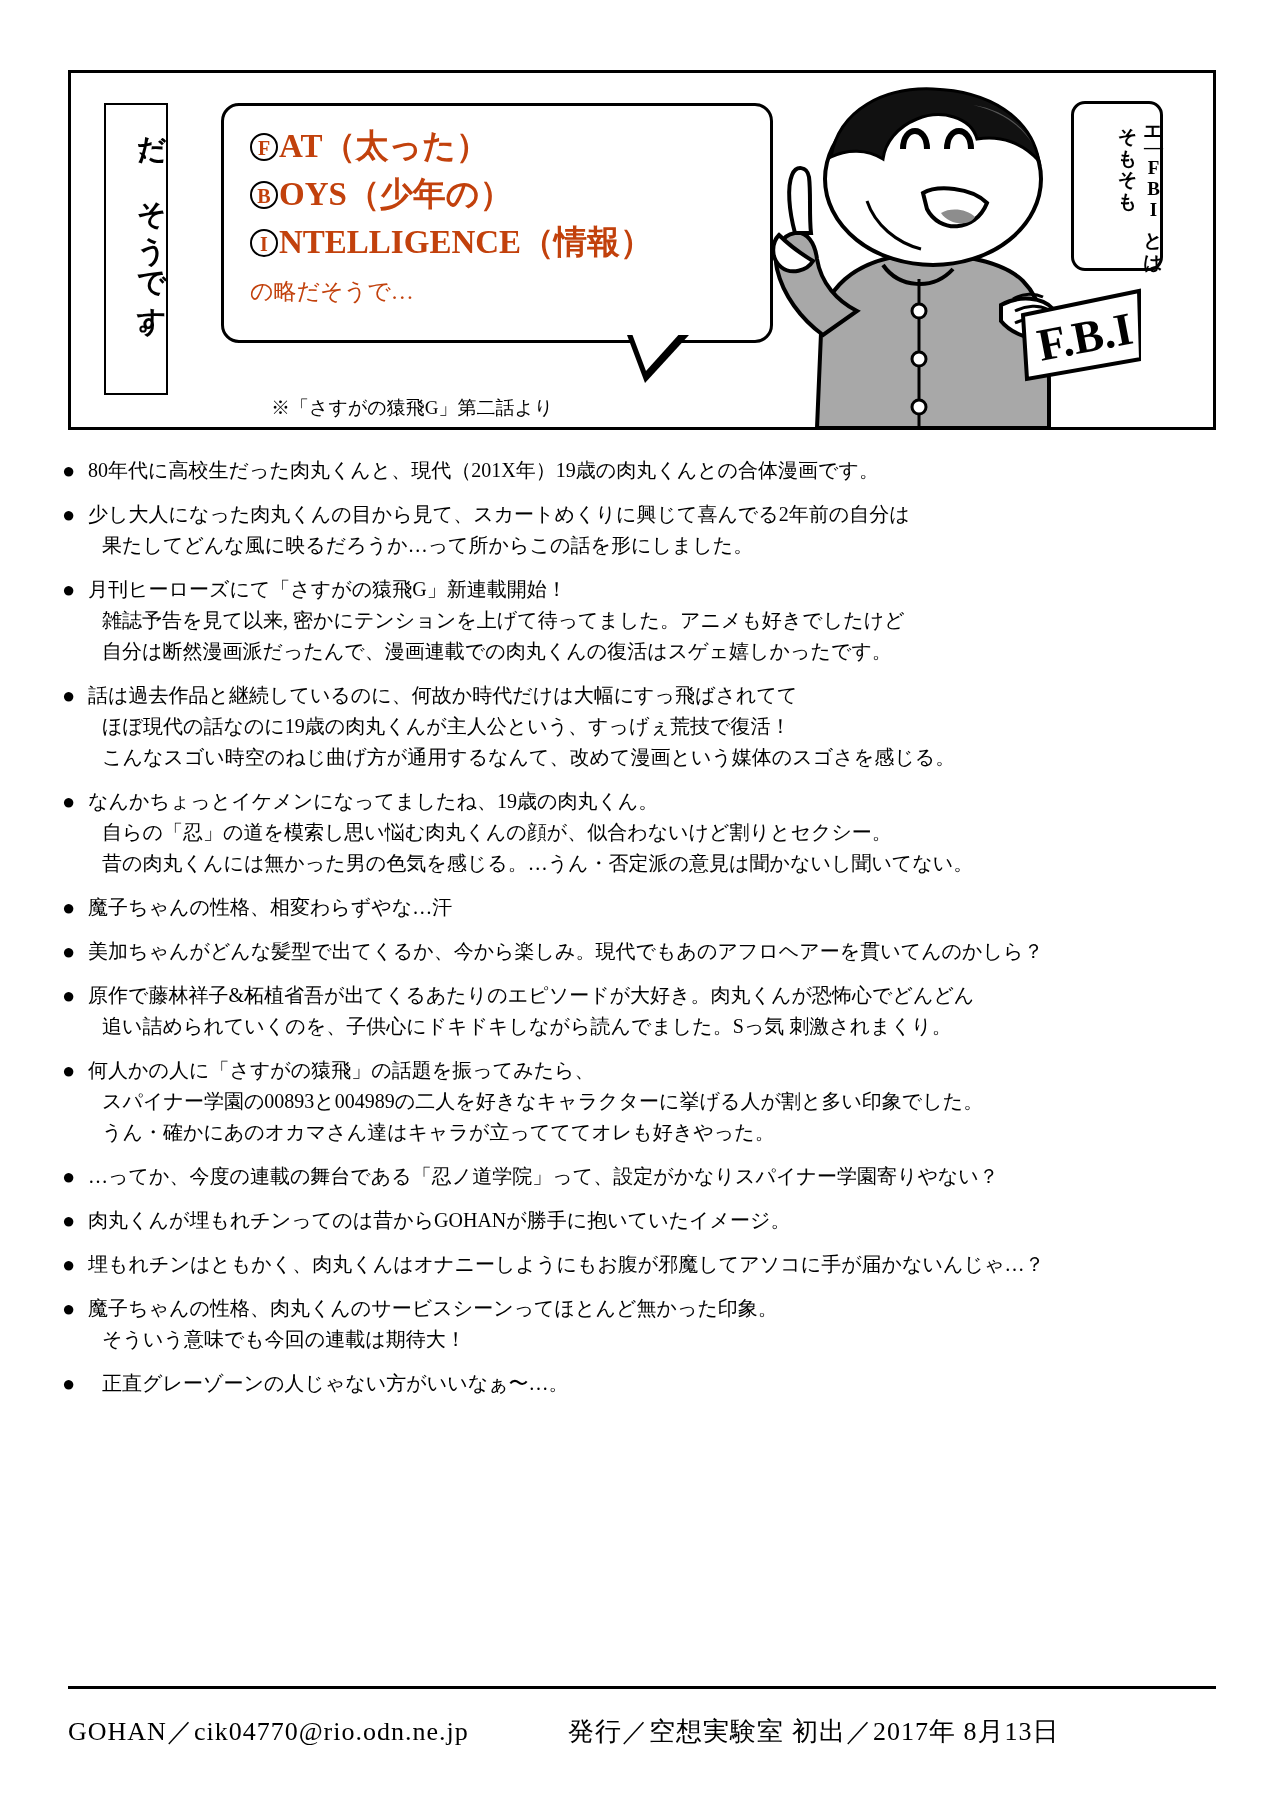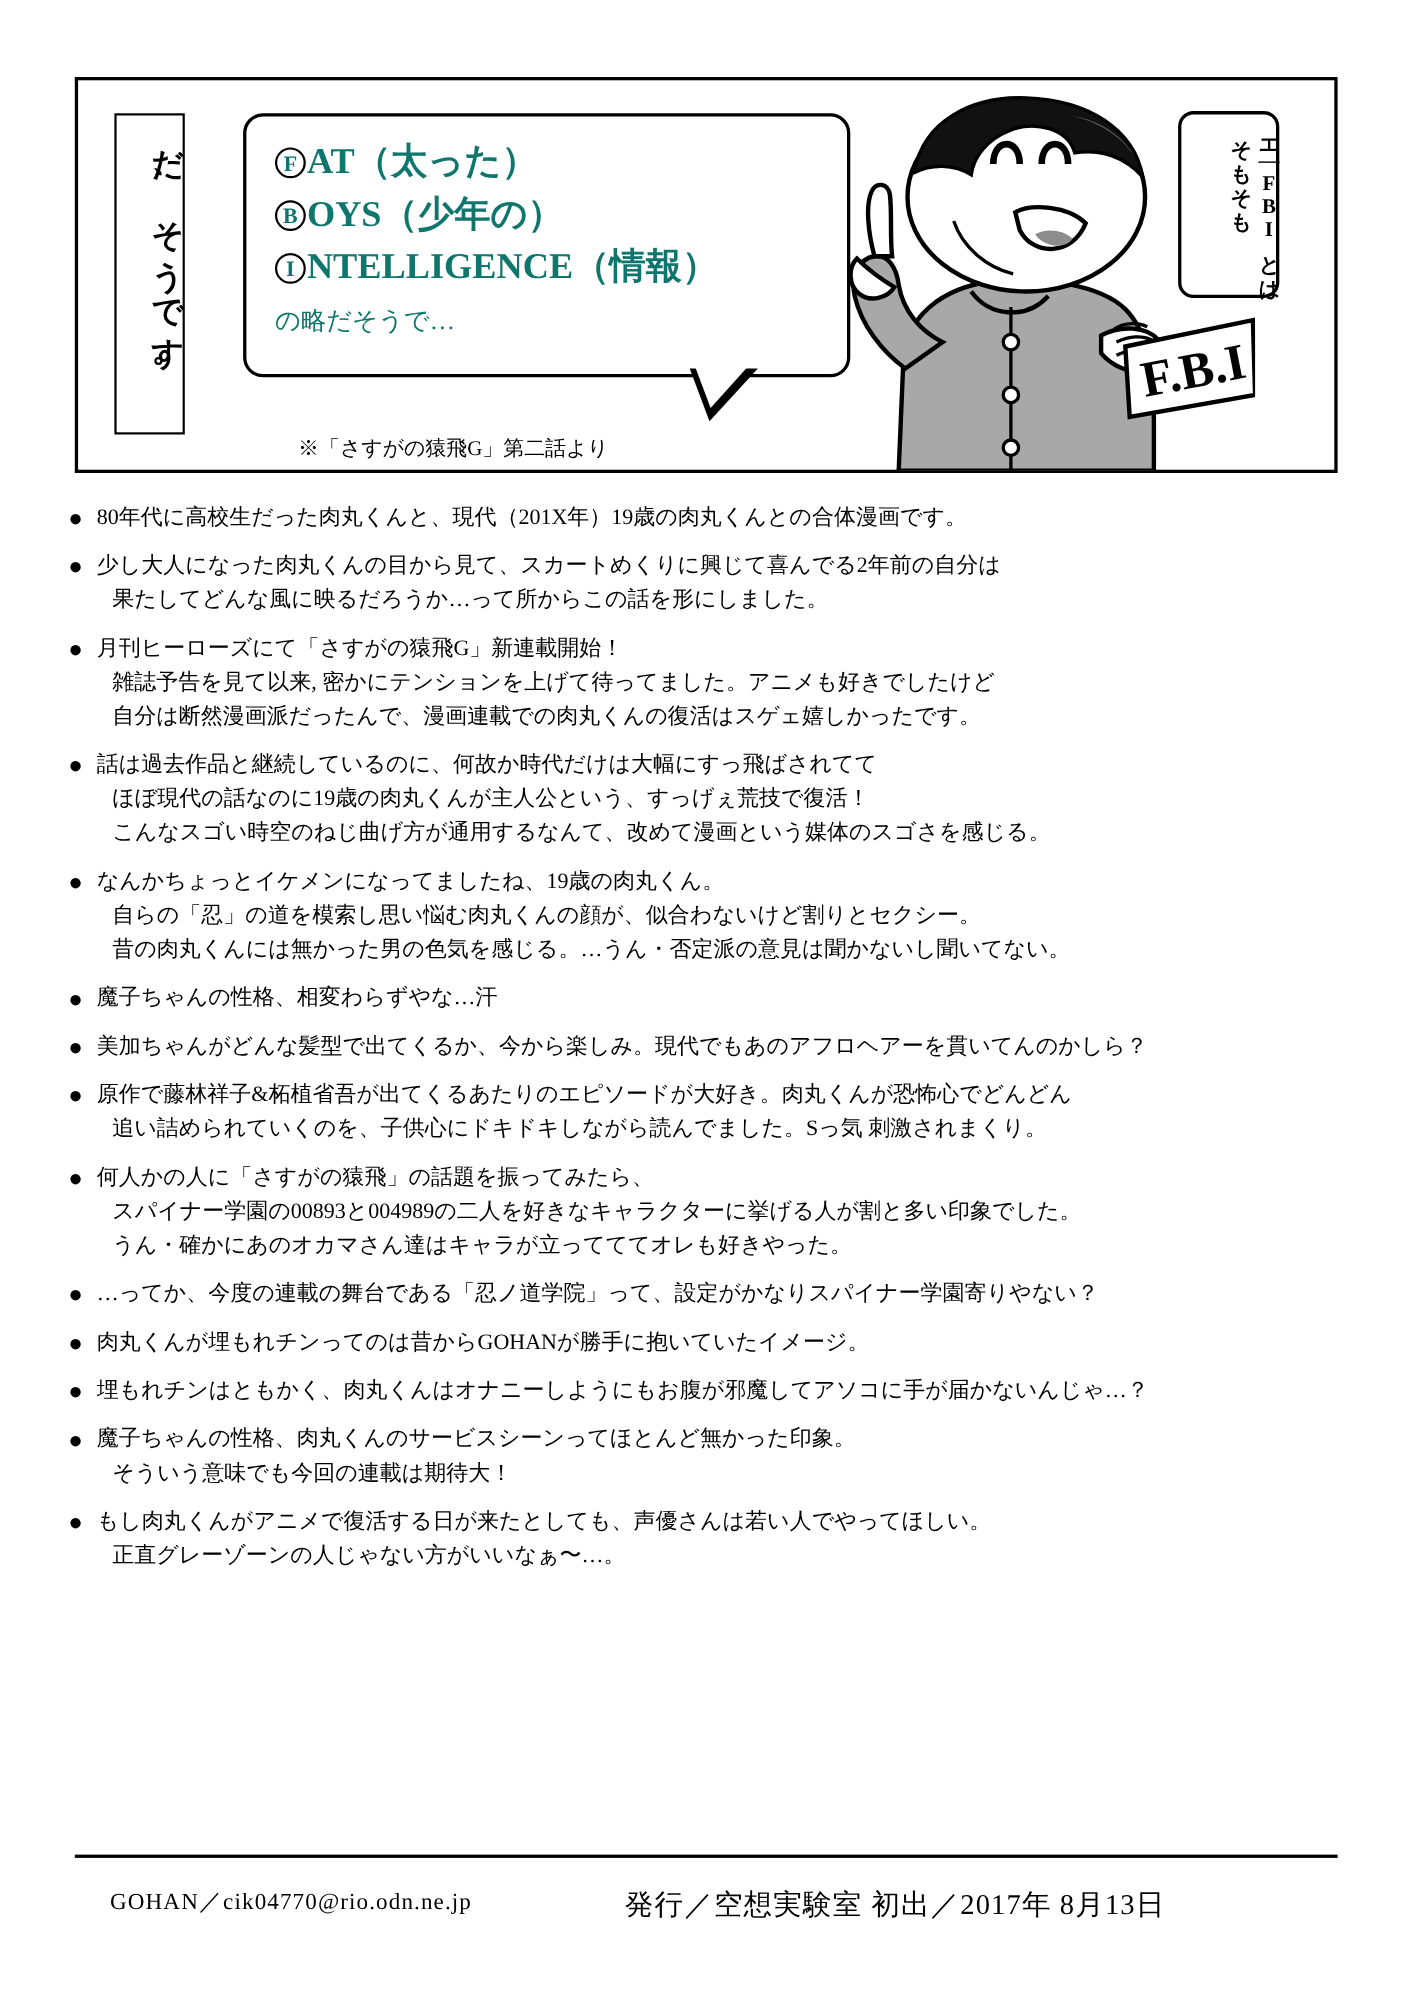--- a/index.html
+++ b/index.html
@@ -17,21 +17,21 @@
     writing-mode:vertical-rl;text-orientation:upright;
     font-family:"Liberation Serif",serif;font-weight:bold;font-size:29px;line-height:1.25;
     letter-spacing:2px;text-align:left;padding-left:7px;box-sizing:border-box;
   }
 
   
   .balloon{
     position:absolute;left:150px;top:30px;width:552px;height:240px;
     border:3px solid #000;border-radius:18px;box-sizing:border-box;background:#fff;
   }
-  .balloon .ln{font-family:"Liberation Serif",serif;font-weight:bold;color:#0f766e;white-space:nowrap;}
+  .balloon .ln{font-family:"Liberation Serif",serif;font-weight:bold;color:#c2410c;white-space:nowrap;}
   .balloon .l1{position:absolute;left:26px;top:18px;font-size:33px;}
   .balloon .l2{position:absolute;left:26px;top:66px;font-size:33px;}
   .balloon .l3{position:absolute;left:26px;top:114px;font-size:33px;}
   .balloon .l4{position:absolute;left:26px;top:170px;font-size:23px;font-weight:normal;}
   .circ{display:inline-block;width:28px;height:28px;line-height:26px;text-align:center;border:2.5px solid #000;border-radius:50%;font-size:20px;vertical-align:2px;margin-right:1px;box-sizing:border-box;}
 
   
   .tail{position:absolute;left:556px;top:262px;width:0;height:0;
     border-left:18px solid transparent;border-right:44px solid transparent;border-top:48px solid #000;}
   .tail2{position:absolute;left:560px;top:258px;width:0;height:0;
@@ -51,21 +51,21 @@
   .body{position:absolute;left:62px;top:455px;width:1160px;}
   .item{position:relative;margin-bottom:13px;}
   .item .bullet{position:absolute;left:0;top:0;font-size:22px;line-height:31px;}
   .item .lines{padding-left:26px;}
   .item .lines div{font-family:"Liberation Serif",serif;font-size:20px;line-height:31px;white-space:nowrap;letter-spacing:0px;}
   .item .lines div.ind{padding-left:14px;}
 
   
   .rule{position:absolute;left:68px;top:1686px;width:1148px;height:3px;background:#000;}
   .footer{position:absolute;left:68px;top:1700px;width:1148px;height:60px;}
-  .footer .f1{position:absolute;left:0;top:14px;font-family:"Liberation Serif",serif;font-size:21px;letter-spacing:1px;margin-left:32px;}
+  .footer .f1{position:absolute;left:0;top:14px;font-family:"Liberation Serif",serif;font-size:26px;letter-spacing:1px;}
   .footer .f2{position:absolute;left:500px;top:14px;font-family:"Liberation Serif",serif;font-size:26px;letter-spacing:1px;}
   .footer .f3{position:absolute;left:724px;top:14px;font-family:"Liberation Serif",serif;font-size:26px;letter-spacing:1px;}
 </style>
 </head>
 <body>
 
 <div class="page">
 
   <div class="panel">
 
@@ -237,21 +237,20 @@
       <span class="bullet">●</span>
       <div class="lines">
         <div>魔子ちゃんの性格、肉丸くんのサービスシーンってほとんど無かった印象。</div>
         <div class="ind">そういう意味でも今回の連載は期待大！</div>
       </div>
     </div>
 
     <div class="item">
       <span class="bullet">●</span>
       <div class="lines">
-        <div>もし肉丸くんがアニメで復活する日が来たとしても、声優さんは若い人でやってほしい。</div>
         <div class="ind">正直グレーゾーンの人じゃない方がいいなぁ〜…。</div>
       </div>
     </div>
 
   </div>
 
   <div class="rule"></div>
   <div class="footer">
     <div class="f1">GOHAN／cik04770@rio.odn.ne.jp</div>
     <div class="f2">発行／空想実験室</div>

